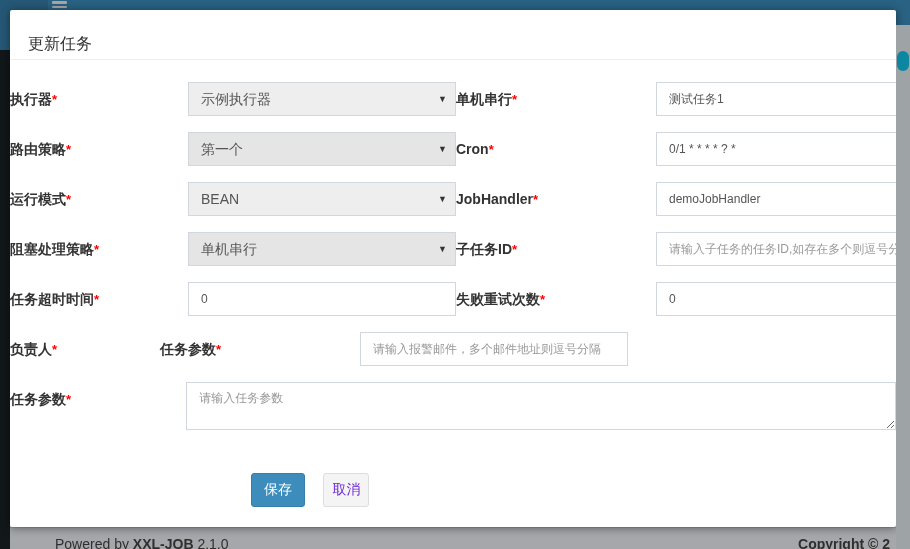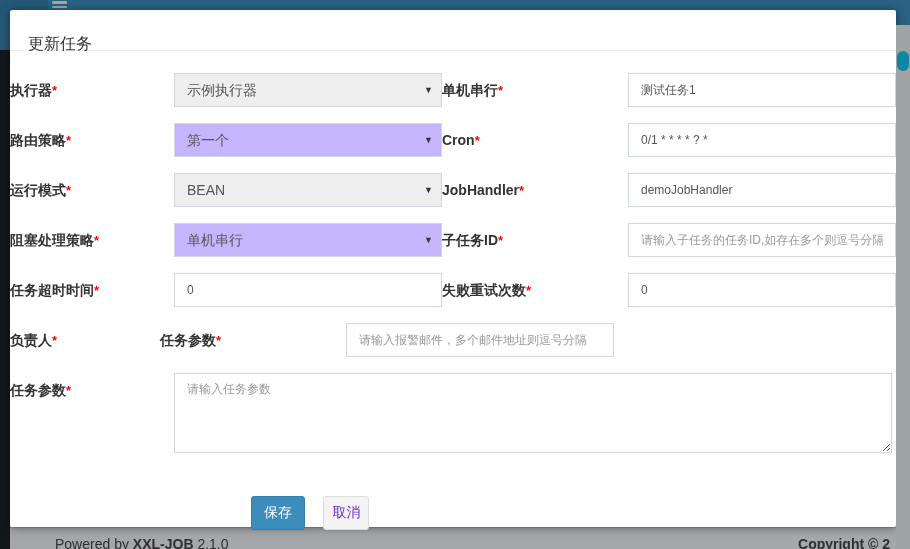--- a/index.html
+++ b/index.html
@@ -26,46 +26,46 @@
   .overlay { position: absolute; inset: 0; background: rgba(0,0,0,0.3); z-index: 10; }
   
   .scrollbar { position: absolute; top: 25px; right: 0; bottom: 0; width: 14px; background: #9ea3a6; z-index: 30; }
   .scrollbar-thumb { position: absolute; top: 26px; left: 1px; width: 12px; height: 20px; background: #0c87a1; border-radius: 6px; }
   
   .modal {
     position: absolute; left: 10px; top: 10px; width: 886px; height: 517px;
     background: #fff; z-index: 20; border-radius: 2px;
     box-shadow: 0 1px 10px rgba(0,0,0,0.45);
   }
-  .modal-header { height: 41px; padding: 24px 0 12px 18px; border-bottom: 1px solid #eee; }
+  .modal-header { height: 50px; padding: 24px 0 12px 18px; border-bottom: 1px solid #eee; }
   .modal-title { font-size: 16px; color: #333; }
   .modal-body { padding-top: 22px; }
   .form-row { display: flex; margin-bottom: 15px; }
   .col { display: flex; }
   .label {
     width: 150px; text-align: left; font-weight: bold; font-size: 14px;
     color: #333; line-height: 34px; white-space: nowrap;
   }
   .col-right .label { width: 172px; }
   .req { color: #ff0000; font-size: 13px; }
-  .control { margin-left: 14px; width: 268px; height: 34px; }
+  .control { margin-left: 28px; width: 268px; height: 34px; }
   input.control, textarea.control {
     border: 1px solid #d2d6de; font-size: 12px; color: #555;
     padding: 6px 12px; outline: none; border-radius: 0;
     font-family: "Liberation Sans", "DejaVu Sans", sans-serif;
   }
   input.control::placeholder, textarea.control::placeholder { color: #999; opacity: 1; }
   .select {
-    position: relative; border: 1px solid #d2d6de; background: #c4b5fd;
+    position: relative; border: 1px solid #d2d6de; background: #e5e5e5;
     font-size: 14px; color: #555; line-height: 32px; padding: 0 22px 0 12px;
     cursor: pointer; overflow: hidden; white-space: nowrap;
   }
   .select.disabled { background: #eee; cursor: default; }
   .caret { position: absolute; right: 8px; top: 0; font-size: 9px; color: #333; line-height: 32px; }
-  .textarea-row .control { width: 718px; height: 80px; resize: both; line-height: 18px; }
+  .textarea-row .control { width: 718px; height: 48px; resize: both; line-height: 18px; }
   .button-row { margin-top: 43px; padding-left: 235px; }
   .btn {
     display: inline-block; font-size: 14px; line-height: 1.42857;
     border-radius: 3px; cursor: pointer; vertical-align: middle;
     font-family: "Liberation Sans", "DejaVu Sans", sans-serif;
     margin-left: 6px;
   }
   .btn-save { background: #3c8dbc; border: 1px solid #367fa9; color: #fff; padding: 6px 12px; margin-right: 8px; }
   .btn-cancel { background: #f4f4f4; border: 1px solid #ddd; color: #6d28d9; padding: 6px 8px; }
 </style>

